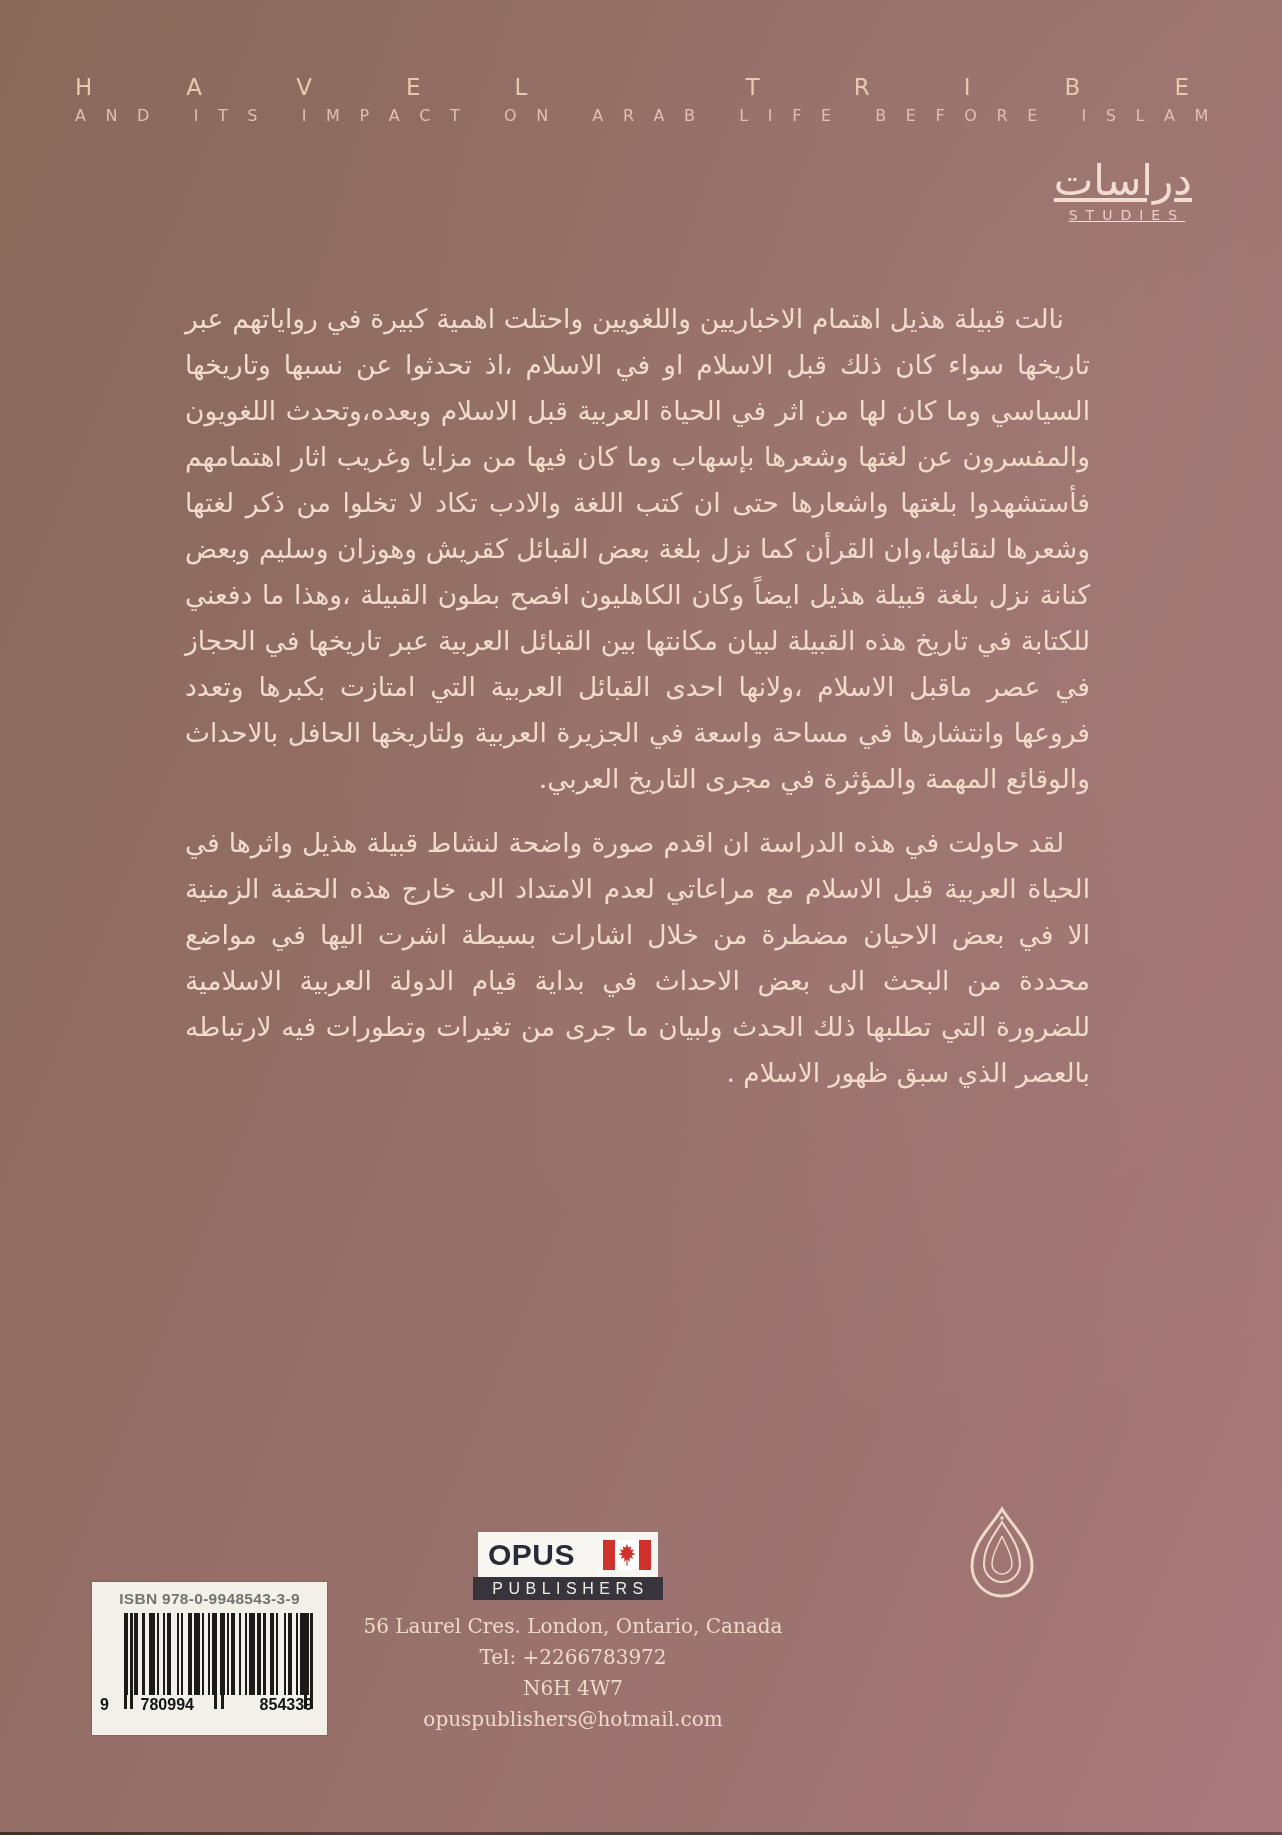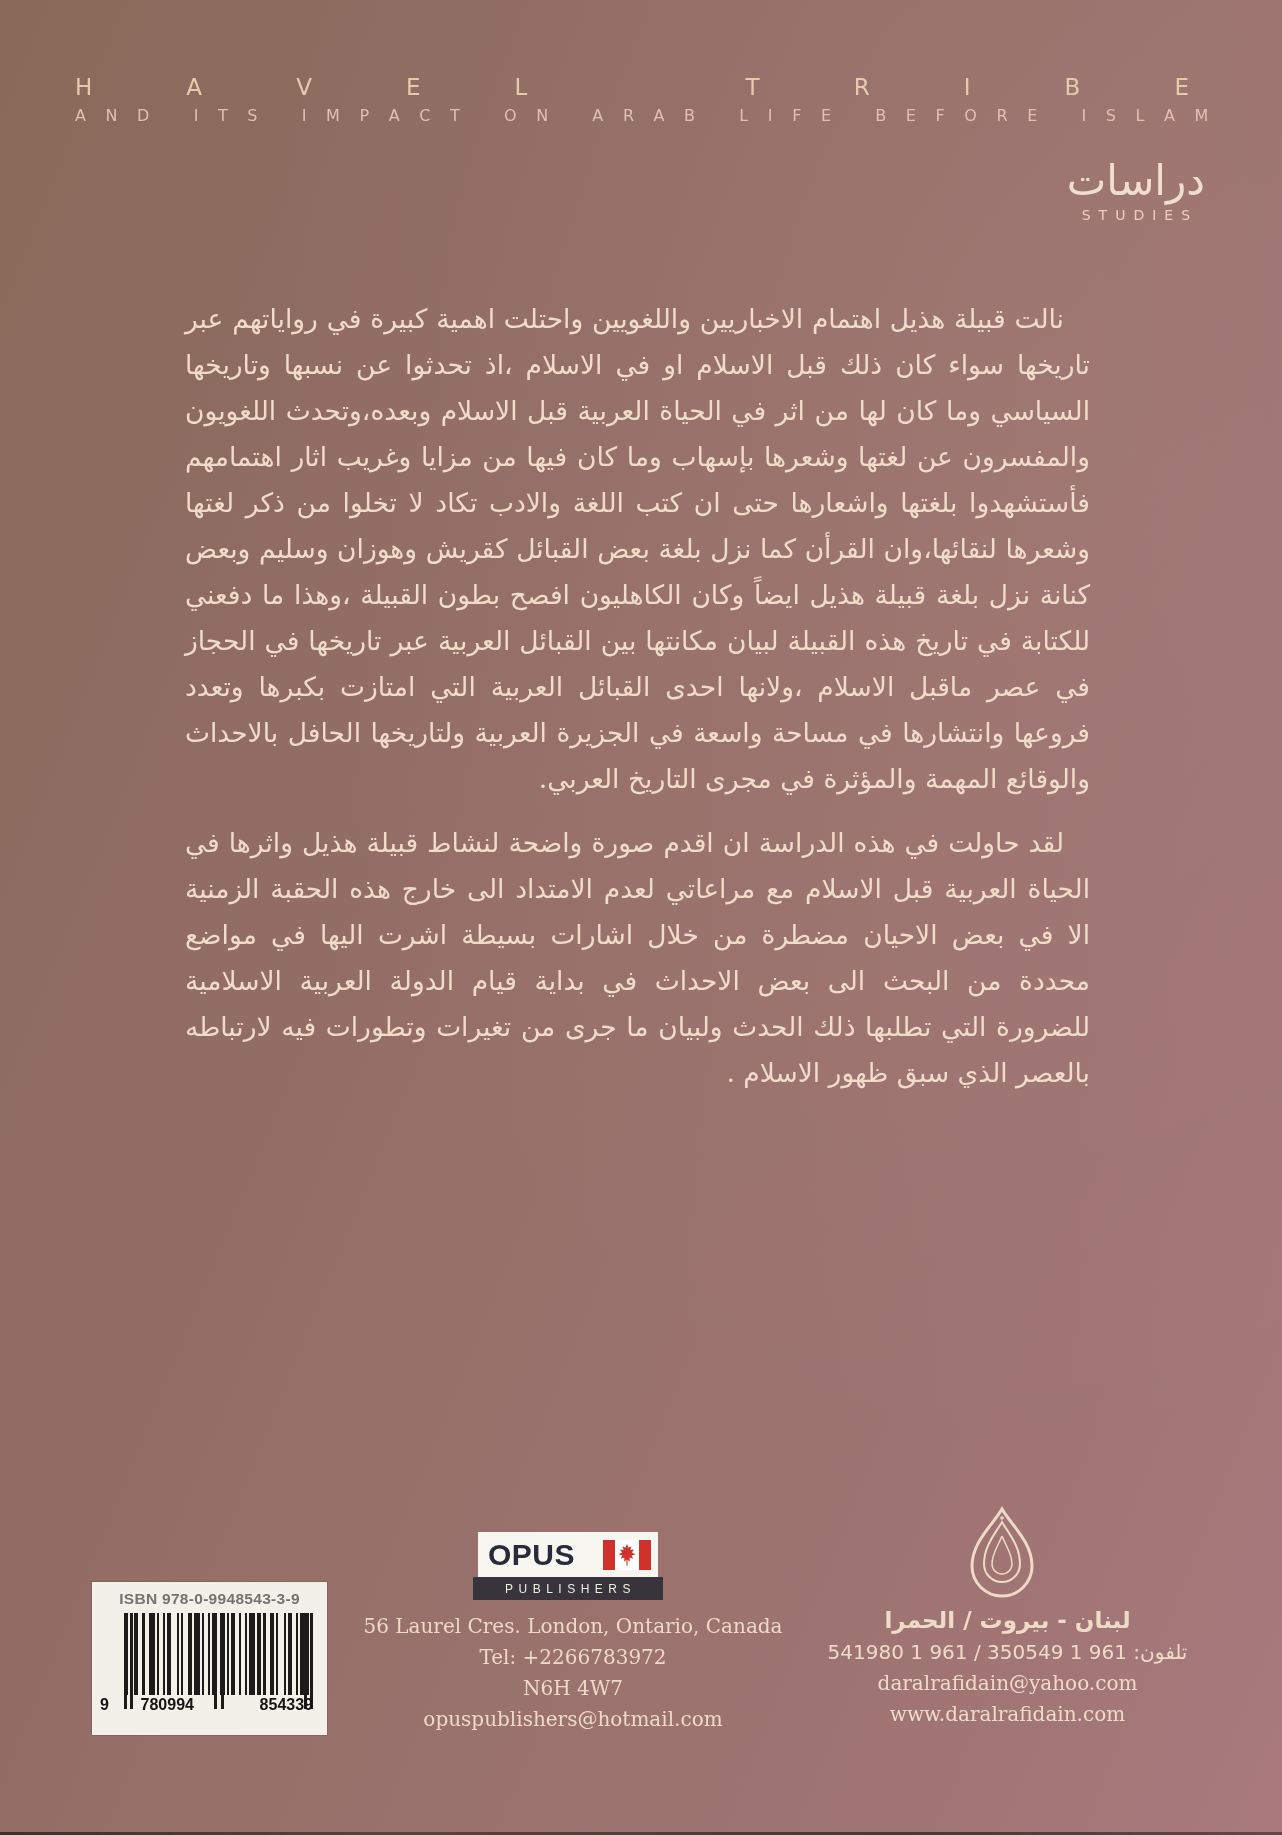--- a/index.html
+++ b/index.html
@@ -9,21 +9,21 @@
     background:linear-gradient(112deg,#8a695a 0%,#906c62 26%,#99716c 55%,#a07574 82%,#a9797e 100%);
   }
   .cover::after{content:""; position:absolute; inset:0; pointer-events:none;
     background:radial-gradient(ellipse at 80% 20%, rgba(255,220,215,0.05), transparent 55%);}
   
   .title-line{position:absolute; display:flex; justify-content:space-between; z-index:2;}
   .title-line span{white-space:pre;}
   .t1{left:75px; top:74px; width:1114px; font-size:23px; font-weight:500; color:#e7c9ae;}
   .t2{left:75px; top:106px; width:1134px; font-size:16px; color:#e0c0b4;}
   
-  .series{position:absolute; right:77px; top:160px; text-align:center; color:#f1ded0; z-index:2;}
+  .series{position:absolute; right:90px; top:160px; text-align:center; color:#f1ded0; z-index:2;text-decoration:underline;}
   .series-ar{font-size:42px; line-height:1; direction:rtl;}
   .series-en{font-size:14px; letter-spacing:8px; margin-right:-8px; margin-top:5px; color:#eccfc2;}
   
   .synopsis{
     position:absolute; top:296px; right:192px; width:905px; z-index:2;
     direction:rtl; text-align:justify; color:#f0dcc8;
     font-size:26.5px; line-height:46px;
     font-family:"DejaVu Serif","DejaVu Sans",serif;
   }
   .synopsis p{margin:0 0 18px 0; text-indent:26px;}
@@ -49,21 +49,21 @@
     background:#f8f6f0; display:flex; align-items:center; justify-content:space-between;
     padding:0 7px 0 10px; box-sizing:border-box;}
   .opus-name{font-family:"Liberation Sans",sans-serif; font-weight:800; font-size:30px;
     color:#272c3a; letter-spacing:0.5px; line-height:1;}
   .flag{width:48px; height:30px; background:#ffffff; display:flex; flex:0 0 auto;}
   .flag .band{width:12px; height:100%; background:#ce322b;}
   .flag .field{flex:1; position:relative;}
   .flag svg{position:absolute; left:50%; top:50%; width:22px; height:24px; transform:translate(-50%,-50%);}
   .pub-bar{position:absolute; left:473px; top:1577px; width:190px; height:23px; z-index:3;
     background:#37343b; color:#f3ece4; font-family:"Liberation Sans",sans-serif;
-    font-size:12px; letter-spacing:5.5px; display:flex; align-items:center; justify-content:center;
+    font-size:16px; letter-spacing:5.5px; display:flex; align-items:center; justify-content:center;
     padding-left:5px; box-sizing:border-box;}
   .opus-info{position:absolute; left:343px; top:1611px; width:460px; text-align:center;
     color:#eedac6; font-family:"DejaVu Serif",serif; font-size:20px; line-height:31px; z-index:2;}
   
   .raf-logo{position:absolute; left:962px; top:1506px; width:80px; height:96px; z-index:2;}
   .raf-info{position:absolute; left:820px; top:1607px; width:375px; text-align:center;
     color:#efdbc8; z-index:2;}
   .raf-loc{font-size:23px; font-weight:bold; direction:rtl; margin-bottom:7px;
     font-family:"DejaVu Sans",sans-serif;}
   .raf-tel{font-size:20px; direction:rtl; margin-bottom:4px; font-family:"DejaVu Sans",sans-serif;}
@@ -243,21 +243,15 @@
     <div>opuspublishers@hotmail.com</div>
   </div>
 
   <svg class="raf-logo" viewBox="0 0 80 96" fill="none" stroke="#eedac6">
     <path d="M40 3 C30 20 10 36 10 60 a30 30 0 0 0 60 0 C70 36 50 20 40 3 Z" stroke-width="3"></path>
     <path d="M40 16 C33 28 22 40 22 58 a18 18 0 0 0 36 0 C58 40 47 28 40 16 Z" stroke-width="2"></path>
     <path d="M40 30 C36 40 30 48 30 58 a10 10 0 0 0 20 0 C50 48 44 40 40 30" stroke-width="1.5"></path>
     <circle cx="40" cy="12" r="1.8" fill="#eedac6" stroke="none"></circle>
   </svg>
 
-  <div class="raf-info">
-    <div class="raf-loc">لبنان - بيروت / الحمرا</div>
-    <div class="raf-tel">تلفون: 961 1 350549 / 961 1 541980</div>
-    <div class="raf-email">daralrafidain@yahoo.com</div>
-    <div class="raf-web">www.daralrafidain.com</div>
-  </div>
 
   <div class="bottom-edge"></div>
 </div>
 
 </body></html>

